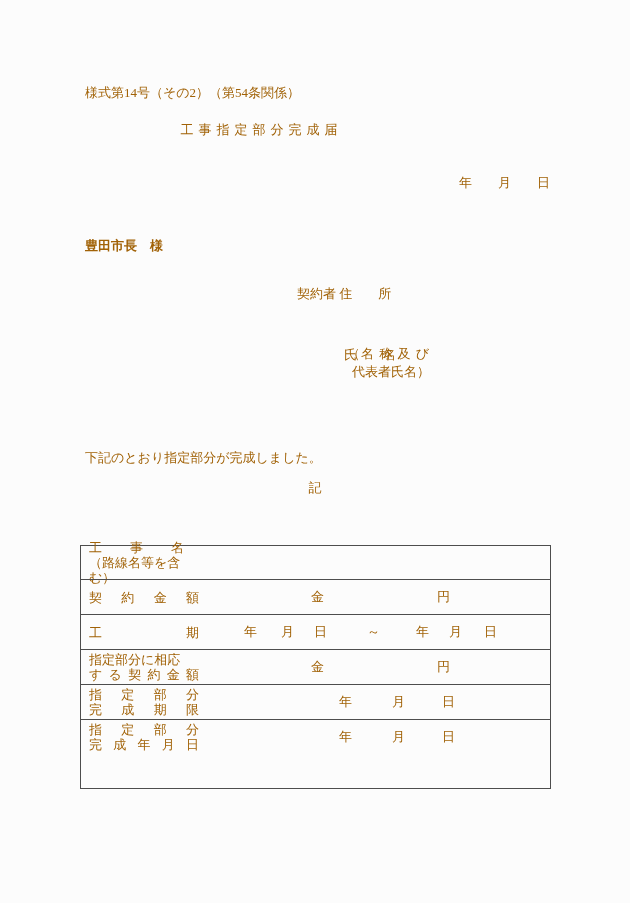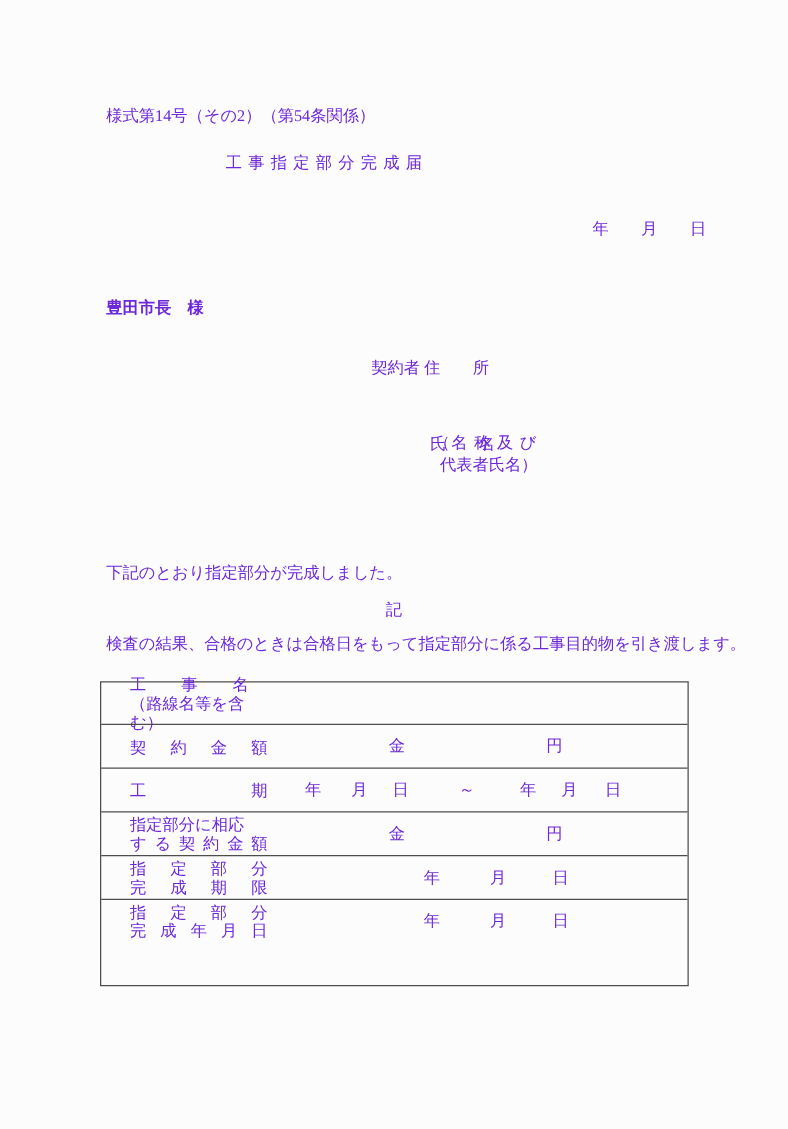--- a/index.html
+++ b/index.html
@@ -4,31 +4,31 @@
 <style>
   * { margin: 0; padding: 0; box-sizing: border-box; }
   html, body { background: #ffffff; }
   .page {
     position: relative;
     width: 630px;
     height: 903px;
     background: #fcfcfc;
     font-family: "Liberation Serif", "DejaVu Serif", serif;
     font-size: 13px;
-    color: #6d28d9;
+    color: #a16207;
     overflow: hidden;
   }
   .abs { position: absolute; white-space: pre; }
 
   .form-number { left: 85px; top: 84px; }
   .doc-title {
     left: 0; top: 121px; width: 518px;
     text-align: center; letter-spacing: 5px; text-indent: 5px;
   }
-  .date-line { left: 474px; top: 174px; }
+  .date-line { left: 459px; top: 174px; }
   .addressee { left: 85px; top: 237px; font-weight: bold; }
 
   .contractor-line1 { left: 297px; top: 285px; }
   .contractor-line2 { left: 344px; top: 322px; margin-top: 24px; }
   .contractor-line3 { left: 347px; top: 345px; letter-spacing: 1px; }
   .contractor-line4 { left: 352px; top: 363px; }
 
   .body-text { left: 85px; top: 410px; line-height: 19px; }
 
   .record-marker { left: 0; top: 479px; width: 630px; text-align: center; }
@@ -45,21 +45,21 @@
     width: 100%;
     display: flex;
     align-items: center;
   }
   .t-row + .t-row { border-top: 1px solid #4d4d4d; }
   .r1 { height: 33px; }
   .r2 { height: 34px; }
   .r3, .r4, .r5, .r6, .r7 { height: 35px; }
 
   .cell-label {
-    margin-left: 23px;
+    margin-left: 8px;
     width: 110px;
     line-height: 15px;
   }
   .label-line { display: block; }
   .label-line.justify {
     text-align: justify;
     text-align-last: justify;
   }
   .label-line.w95 { width: 95px; }
 
@@ -83,21 +83,20 @@
 
   <div class="abs addressee">豊田市長　様</div>
 
   <div class="abs contractor-line1">契約者 住　　所</div>
   <div class="abs contractor-line2">氏　　名</div>
   <div class="abs contractor-line3">（名 称 及 び</div>
   <div class="abs contractor-line4">代表者氏名）</div>
 
   <div class="abs body-text">
     <div>下記のとおり指定部分が完成しました。</div>
-    <div>検査の結果、合格のときは合格日をもって指定部分に係る工事目的物を引き渡します。</div>
   </div>
 
   <div class="abs record-marker">記</div>
 
   <div class="form-table">
 
     <div class="t-row r1">
       <div class="cell-label">
         <span class="label-line justify w95">工事名</span>
         <span class="label-line">（路線名等を含む）</span>

